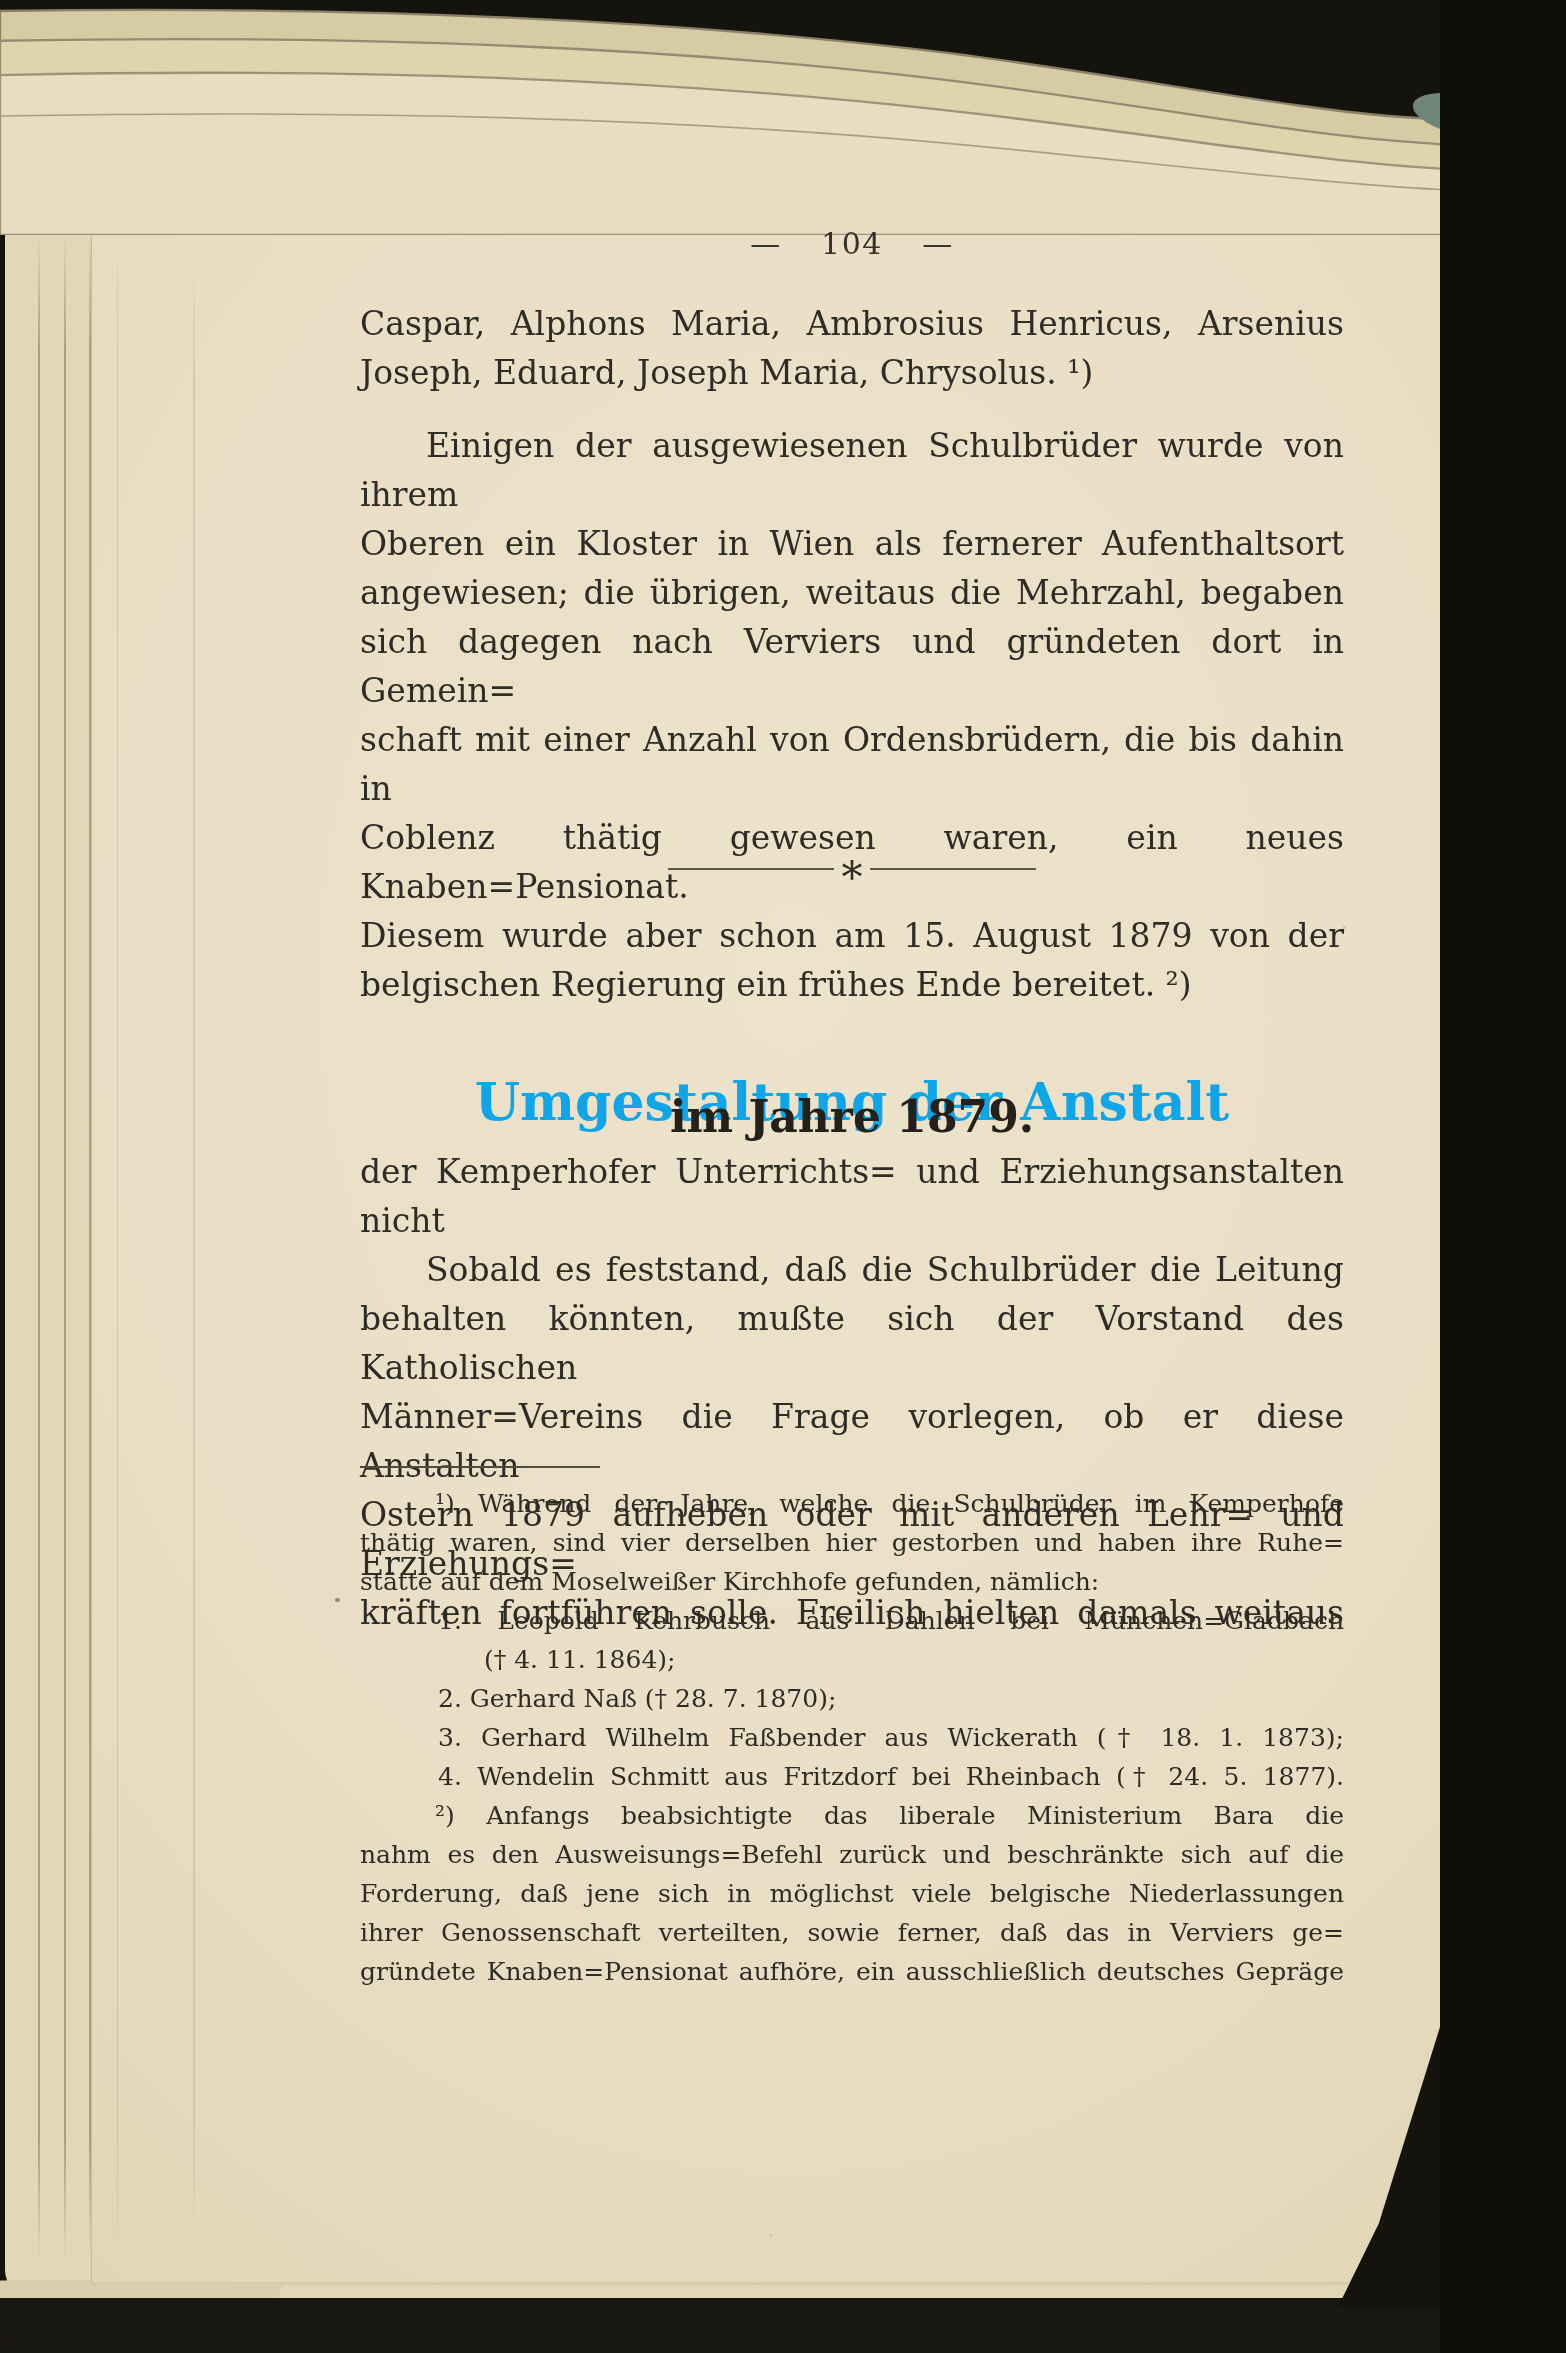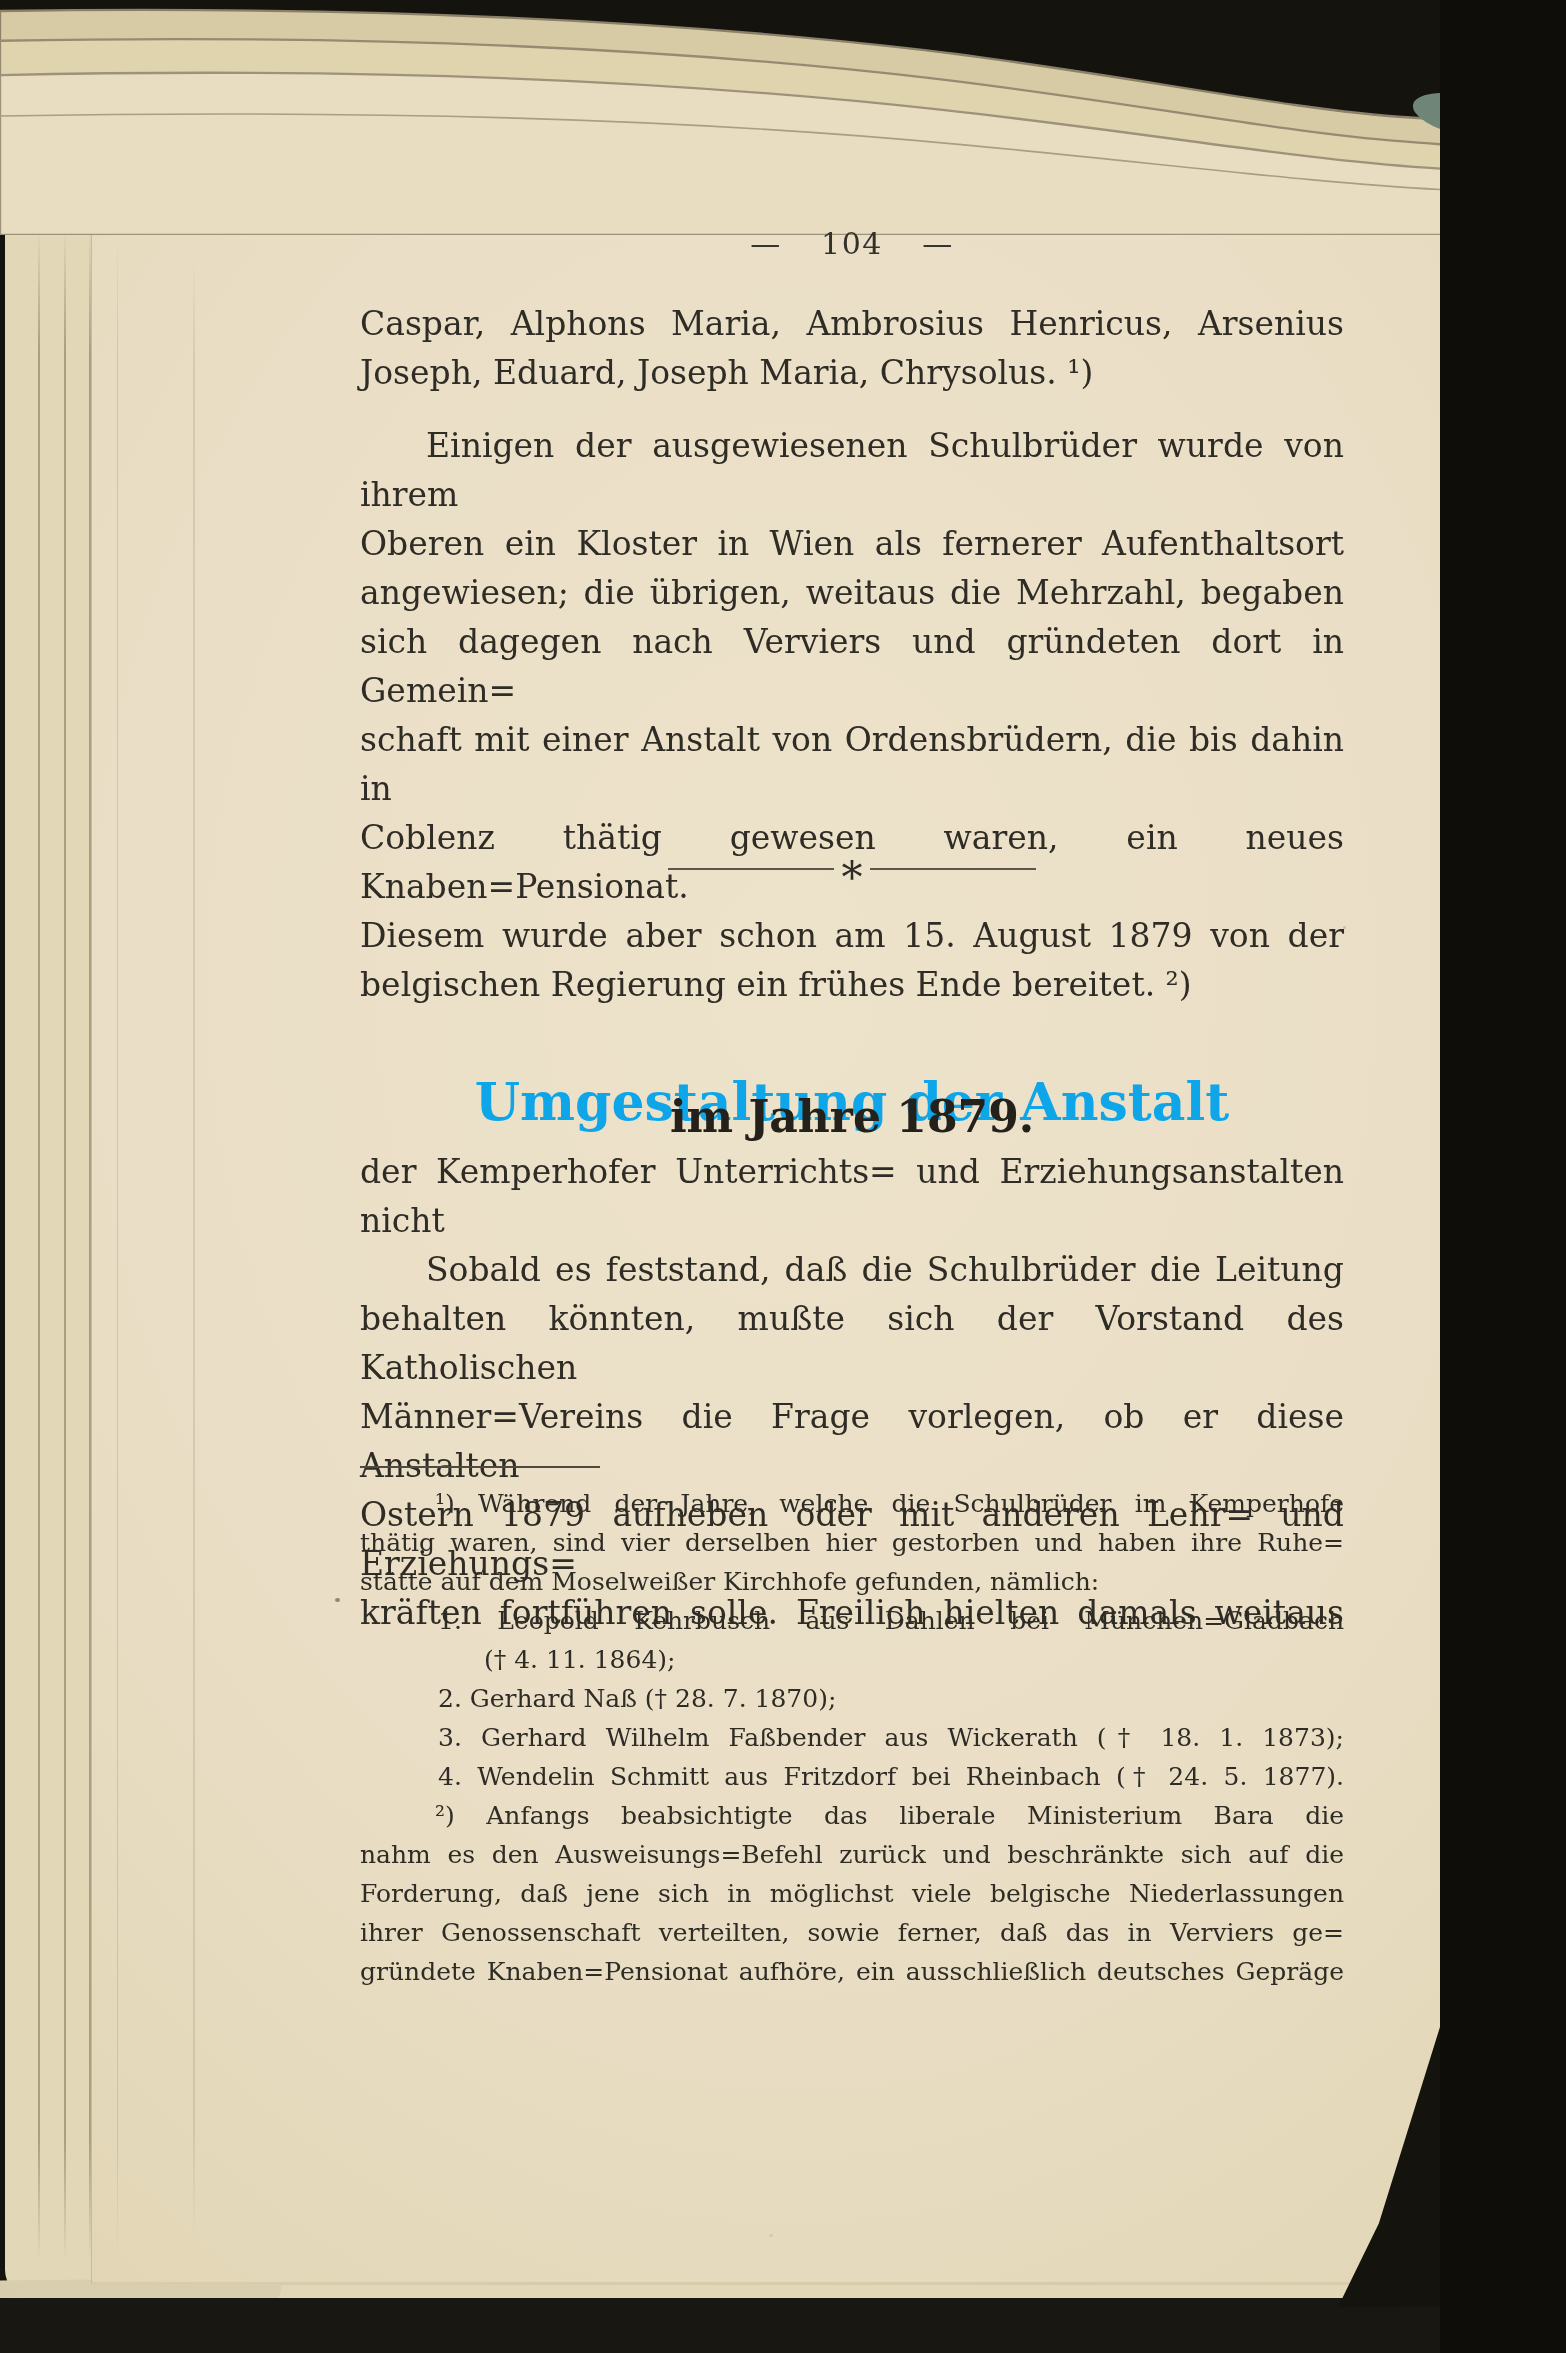--- a/index.html
+++ b/index.html
@@ -119,21 +119,21 @@
   <div class="txt intro">
     <div class="l j">Caspar, Alphons Maria, Ambrosius Henricus, Arsenius</div>
     <div class="l">Joseph, Eduard, Joseph Maria, Chrysolus. ¹)</div>
   </div>
 
   <div class="txt para2">
     <div class="l j ind">Einigen der ausgewiesenen Schulbrüder wurde von ihrem</div>
     <div class="l j">Oberen ein Kloster in Wien als fernerer Aufenthaltsort</div>
     <div class="l j">angewiesen; die übrigen, weitaus die Mehrzahl, begaben</div>
     <div class="l j">sich dagegen nach Verviers und gründeten dort in Gemein=</div>
-    <div class="l j">schaft mit einer Anstalt von Ordensbrüdern, die bis dahin in</div>
+    <div class="l j">schaft mit einer Anzahl von Ordensbrüdern, die bis dahin in</div>
     <div class="l j">Coblenz thätig gewesen waren, ein neues Knaben=Pensionat.</div>
     <div class="l j">Diesem wurde aber schon am 15. August 1879 von der</div>
     <div class="l">belgischen Regierung ein frühes Ende bereitet. ²)</div>
   </div>
 
   <div class="txt divider">
     <div class="seg"></div>
     <span class="star">*</span>
     <div class="seg"></div>
   </div>

